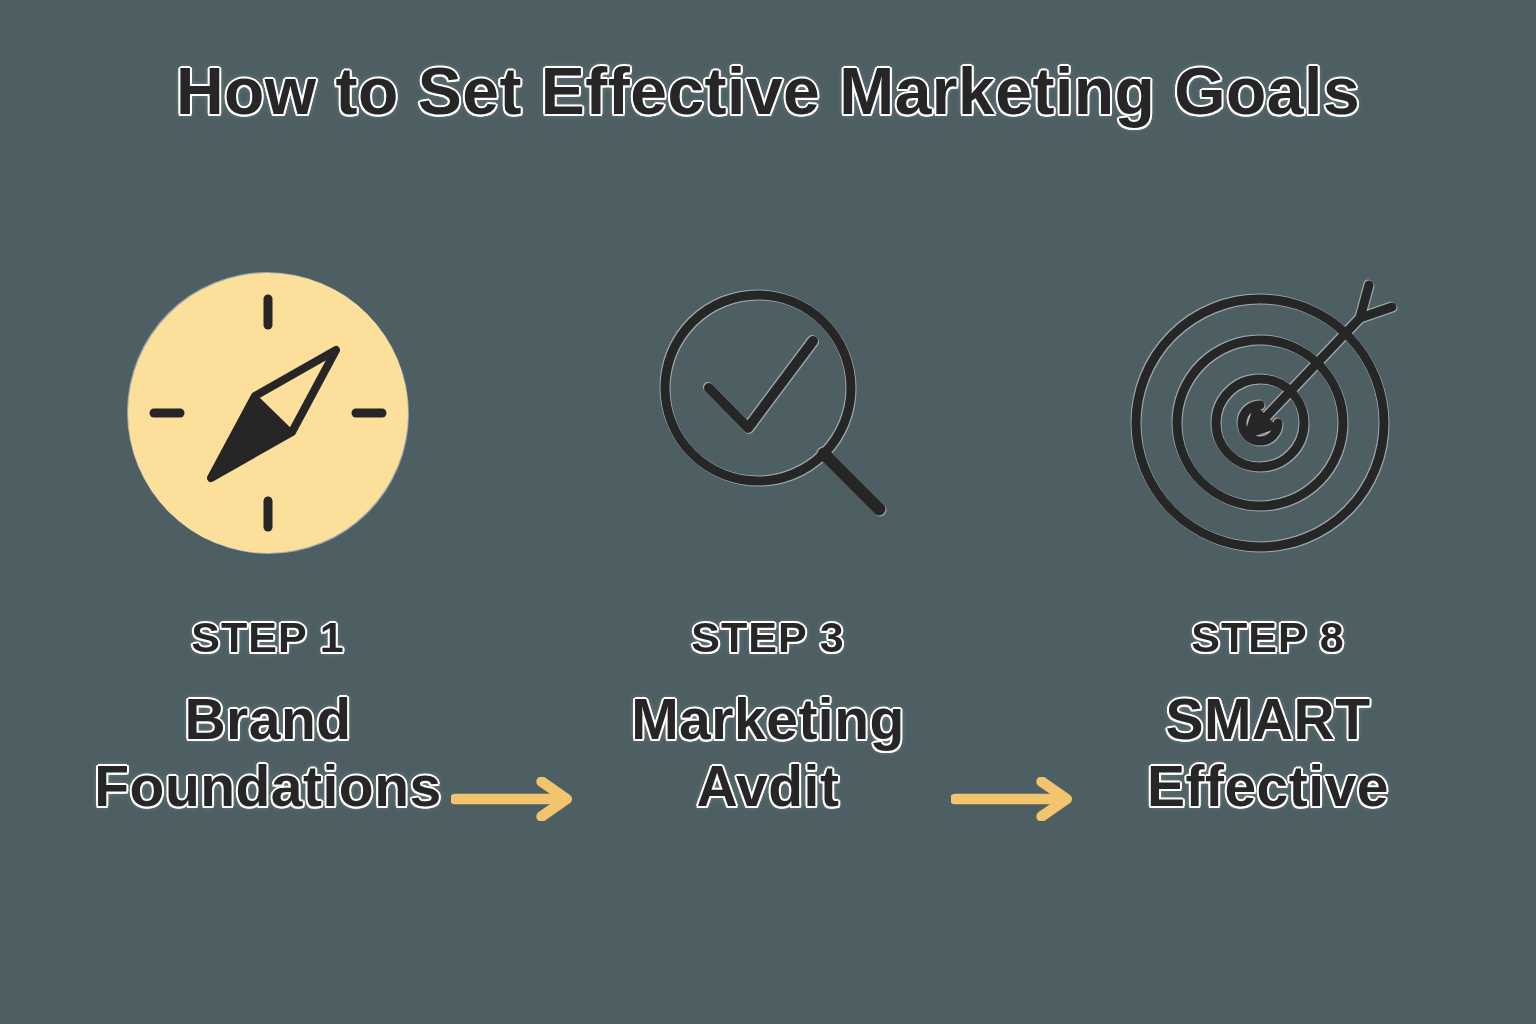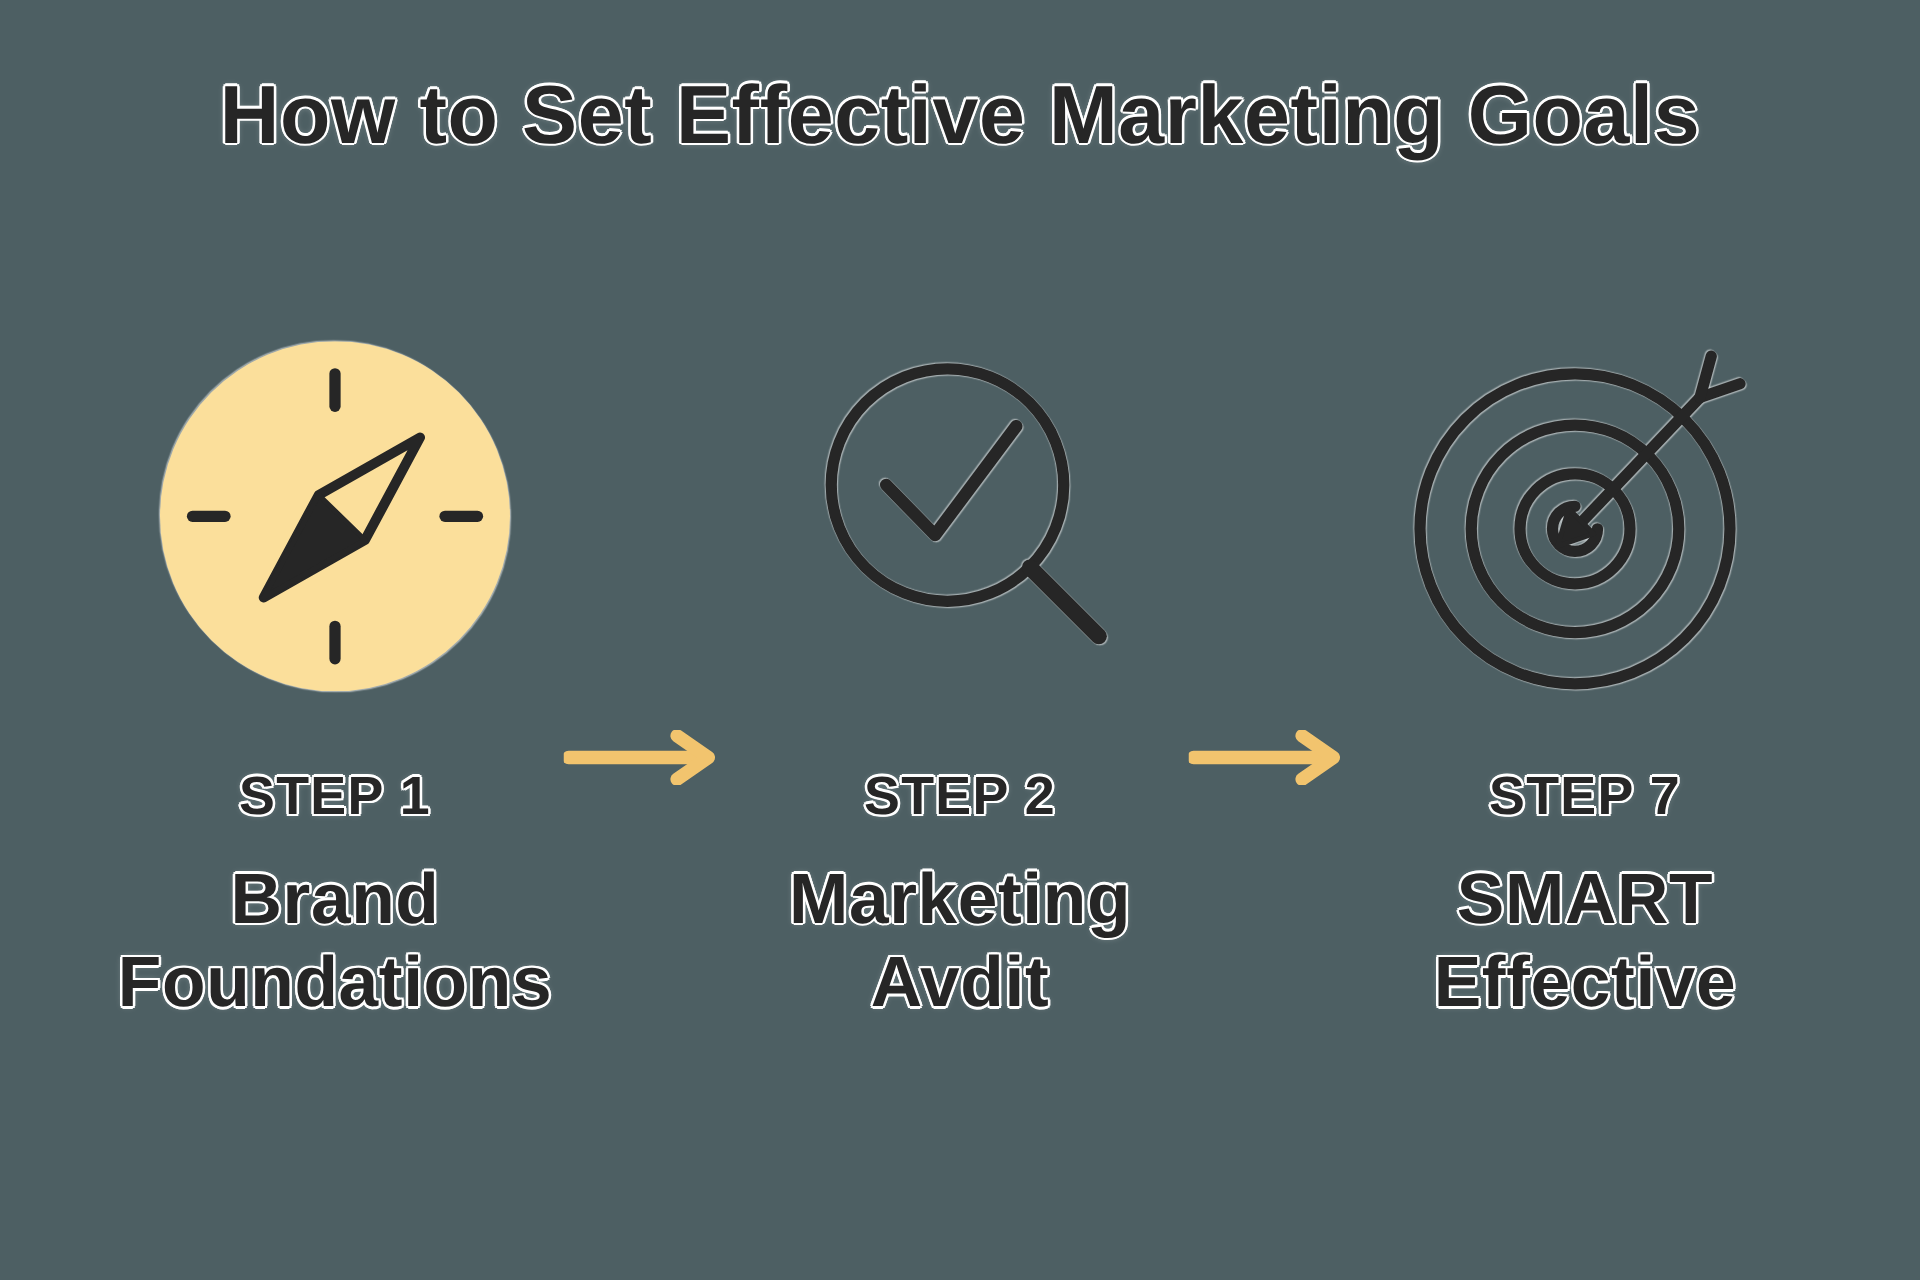--- a/index.html
+++ b/index.html
@@ -34,21 +34,21 @@
     text-align: center;
     font-size: 66px;
     font-weight: 700;
     letter-spacing: 0.5px;
     line-height: 1.2;
   }
   .row {
     margin-top: 132px;
     display: flex;
     justify-content: center;
-    align-items: center;
+    align-items: flex-end;
   }
   .step {
     width: 400px;
     display: flex;
     flex-direction: column;
     align-items: center;
   }
   .icon-box {
     height: 300px;
     display: flex;
@@ -116,21 +116,21 @@
     </div>
 
     <div class="step">
       <div class="icon-box">
         <svg width="250" height="260" viewBox="0 0 250 260" aria-hidden="true">
           <circle cx="115" cy="105" r="93" fill="none" stroke="currentColor" stroke-width="9"></circle>
           <line x1="181" y1="171" x2="236" y2="226" stroke="currentColor" stroke-width="13" stroke-linecap="round"></line>
           <path d="M66 105 L105 145 L170 58" fill="none" stroke="currentColor" stroke-width="10" stroke-linecap="round" stroke-linejoin="round"></path>
         </svg>
       </div>
-      <div class="step-label halo">STEP 2</div>
+      <div class="step-label halo">STEP 3</div>
       <div class="step-title halo">Marketing Avdit</div>
     </div>
 
     <div class="arrow-box">
       <svg width="135" height="44" viewBox="0 0 140 44" aria-hidden="true">
         <path d="M4 22 L116 22" stroke="currentColor" stroke-width="11" stroke-linecap="round" fill="none"></path>
         <path d="M94 4 L120 22 L94 40" stroke="currentColor" stroke-width="11" stroke-linecap="round" stroke-linejoin="round" fill="none"></path>
       </svg>
     </div>
 
@@ -140,18 +140,18 @@
           <circle cx="132" cy="150" r="124" fill="none" stroke="currentColor" stroke-width="9"></circle>
           <circle cx="132" cy="150" r="83" fill="none" stroke="currentColor" stroke-width="9"></circle>
           <circle cx="132" cy="150" r="44" fill="none" stroke="currentColor" stroke-width="9"></circle>
           <path d="M132 132 A18 18 0 1 0 150 150" fill="none" stroke="currentColor" stroke-width="9" stroke-linecap="round"></path>
           <line x1="137" y1="145" x2="232" y2="45" stroke="currentColor" stroke-width="9" stroke-linecap="round"></line>
           <polygon points="118,164 147,154 127,134" fill="currentColor" stroke="currentColor" stroke-width="4" stroke-linejoin="round"></polygon>
           <line x1="232" y1="45" x2="264" y2="34" stroke="currentColor" stroke-width="9" stroke-linecap="round"></line>
           <line x1="232" y1="45" x2="241" y2="12" stroke="currentColor" stroke-width="9" stroke-linecap="round"></line>
         </svg>
       </div>
-      <div class="step-label halo">STEP 7</div>
+      <div class="step-label halo">STEP 8</div>
       <div class="step-title halo">SMART Effective</div>
     </div>
 
   </div>
 </div>
 
 </body></html>

